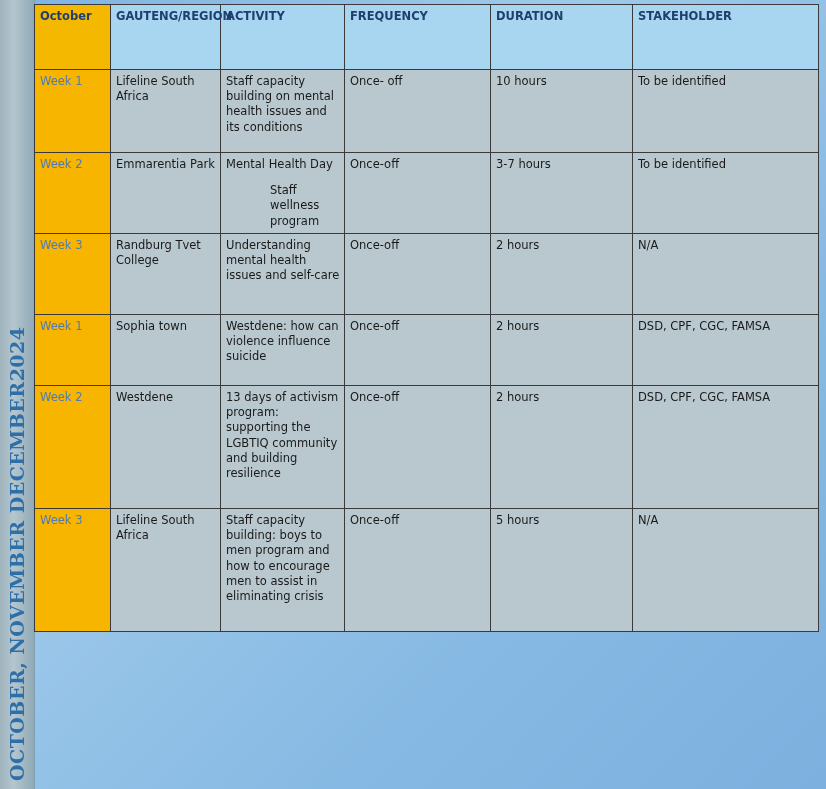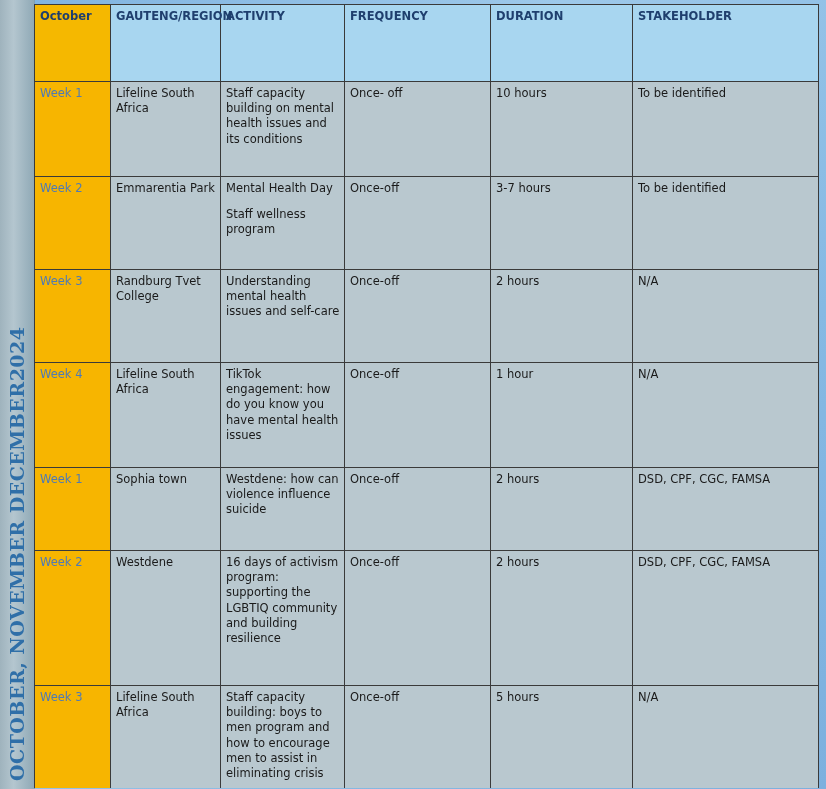--- a/index.html
+++ b/index.html
@@ -63,21 +63,21 @@
   table.sched {
     border-collapse: collapse;
     table-layout: fixed;
     width: 784px;
     font-size: 11.5px;
     color: #1a1a1a;
   }
   table.sched td, table.sched th {
     border: 1px solid #3a3a3a;
     vertical-align: top;
-    padding: 4px 4px 12px 5px;
+    padding: 4px 4px 0 5px;
     line-height: 1.32;
     text-align: left;
     font-weight: normal;
     background-clip: padding-box;
   }
   
   col.c0 { width: 76px; }
   col.c1 { width: 110px; }
   col.c2 { width: 124px; }
   col.c3 { width: 146px; }
@@ -96,21 +96,21 @@
   }
   td.week-cell {
     background: #f7b500;
     color: #4e7ab5;
     font-weight: bold;
   }
   td.body-cell {
     background: #b9c8cf;
   }
   .para { margin: 0; }
-  .para + .para { margin-top: 11px; }
+  .para + .para { margin-top: 11px; margin-left: 44px; }
   .row-h1 td { height: 60px; }
   .row-h2 td { height: 78px; }
   .row-h3 td { height: 76px; }
   .row-h4 td { height: 88px; }
   .row-h5 td { height: 36px; }
   .row-h6 td { height: 66px; }
   .row-h7 td { height: 118px; }
   .row-h8 td { height: 118px; }
 </style>
 </head>
@@ -166,43 +166,35 @@
 
         <tr class="row-h3">
           <td class="week-cell">Week 3</td>
           <td class="body-cell">Randburg Tvet College</td>
           <td class="body-cell">Understanding mental health issues and self-care</td>
           <td class="body-cell">Once-off</td>
           <td class="body-cell">2 hours</td>
           <td class="body-cell">N/A</td>
         </tr>
 
-        <tr class="row-h4">
-          <td class="week-cell">Week 4</td>
-          <td class="body-cell">Lifeline South Africa</td>
-          <td class="body-cell">TikTok engagement: how do you know you have mental health issues</td>
-          <td class="body-cell">Once-off</td>
-          <td class="body-cell">1 hour</td>
-          <td class="body-cell">N/A</td>
-        </tr>
 
 
         <tr class="row-h6">
           <td class="week-cell">Week 1</td>
           <td class="body-cell">Sophia town</td>
           <td class="body-cell">Westdene: how can violence influence suicide</td>
           <td class="body-cell">Once-off</td>
           <td class="body-cell">2 hours</td>
           <td class="body-cell">DSD, CPF, CGC, FAMSA</td>
         </tr>
 
         <tr class="row-h7">
           <td class="week-cell">Week 2</td>
           <td class="body-cell">Westdene</td>
-          <td class="body-cell">16 days of activism program: supporting the LGBTIQ community and building resilience</td>
+          <td class="body-cell">13 days of activism program: supporting the LGBTIQ community and building resilience</td>
           <td class="body-cell">Once-off</td>
           <td class="body-cell">2 hours</td>
           <td class="body-cell">DSD, CPF, CGC, FAMSA</td>
         </tr>
 
         <tr class="row-h8">
           <td class="week-cell">Week 3</td>
           <td class="body-cell">Lifeline South Africa</td>
           <td class="body-cell">Staff capacity building: boys to men program and how to encourage men to assist in eliminating crisis</td>
           <td class="body-cell">Once-off</td>

